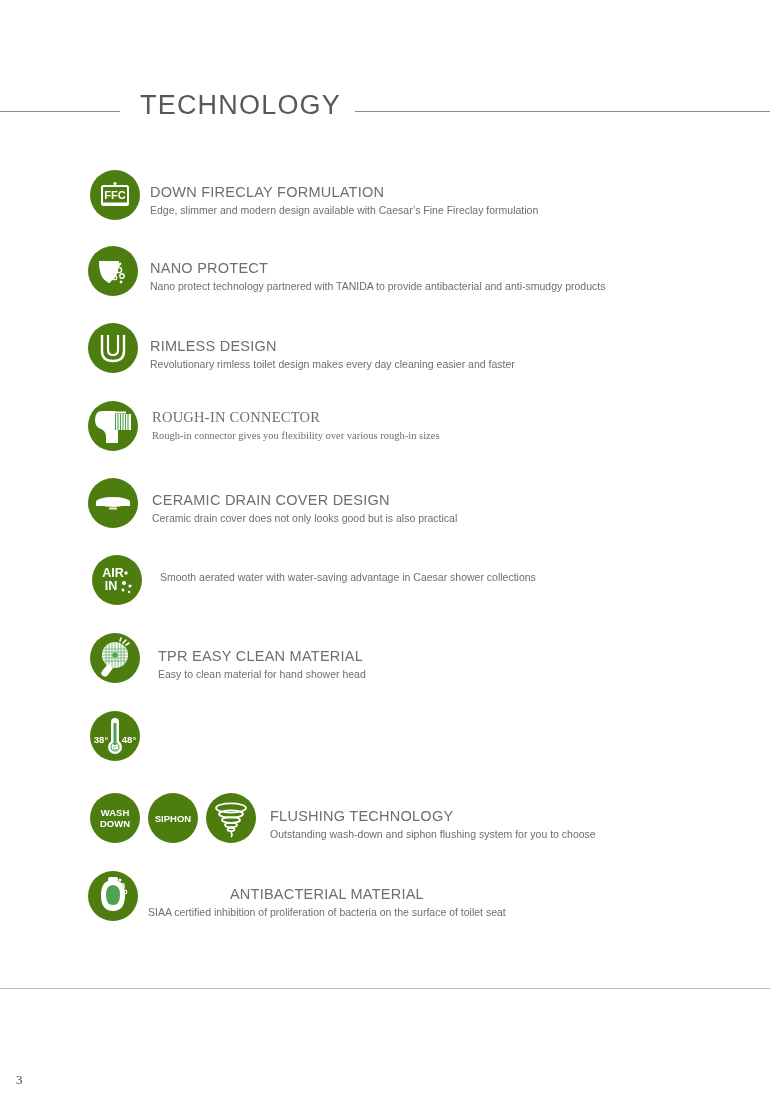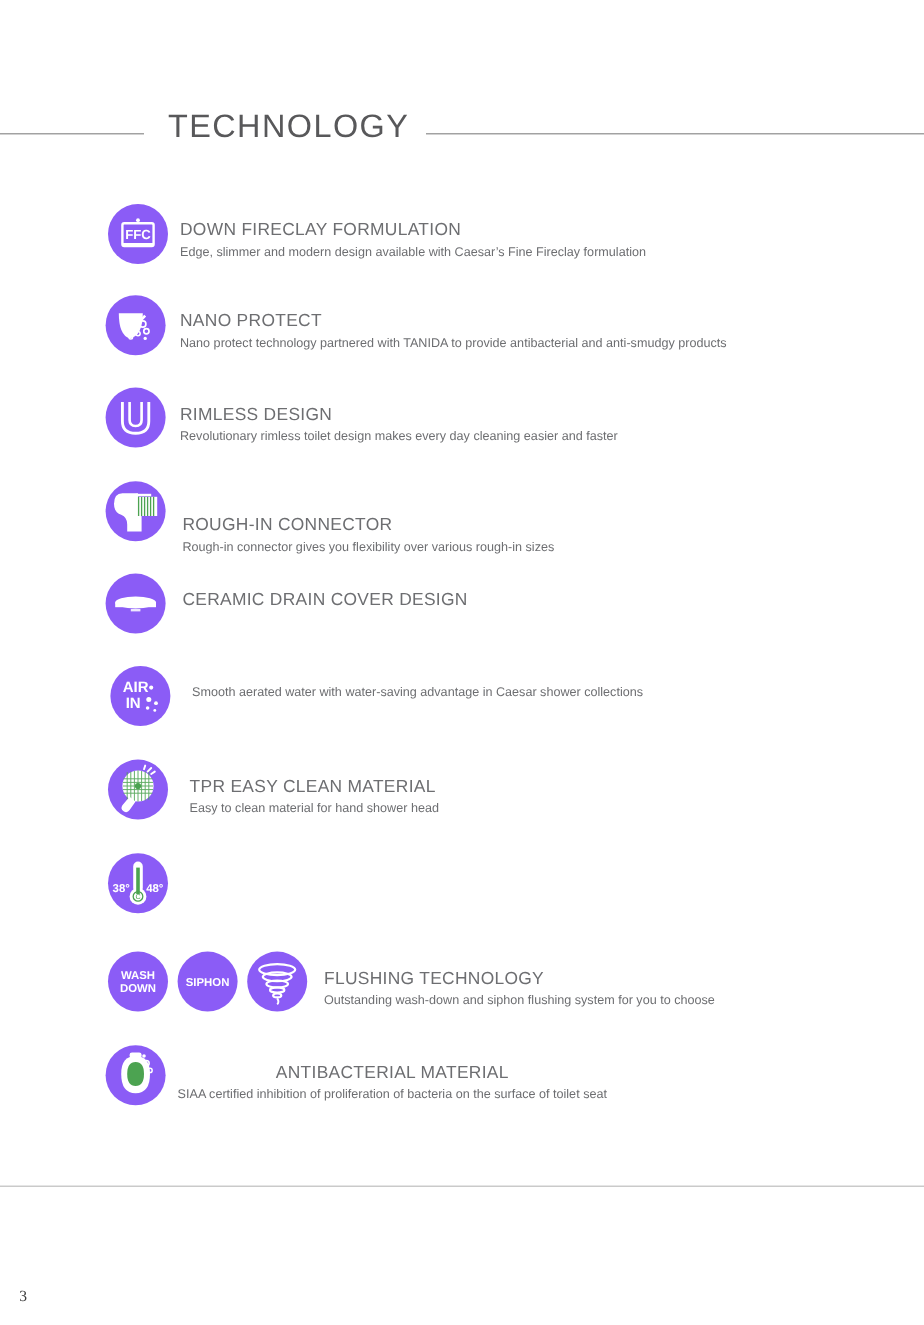--- a/index.html
+++ b/index.html
@@ -62,21 +62,21 @@
     left: 90px;
     top: 0;
     display: flex;
     align-items: center;
     gap: 5px;
   }
   .icon-badge {
     width: 50px;
     height: 50px;
     border-radius: 50%;
-    background: #8b5cf6;
+    background: #4d7c0f;
     position: relative;
     flex: 0 0 auto;
     overflow: hidden;
   }
   .icon-badge svg { display: block; width: 50px; height: 50px; }
 
   .feature-text {
     position: absolute;
     top: 2px;
   }
@@ -197,38 +197,39 @@
             <line x1="30" y1="13" x2="30" y2="29"></line>
             <line x1="32.5" y1="13" x2="32.5" y2="29"></line>
             <line x1="35" y1="13" x2="35" y2="29"></line>
             <line x1="37.5" y1="13" x2="37.5" y2="29"></line>
             <line x1="40" y1="13" x2="40" y2="29"></line>
           </g>
           <rect x="25" y="10.5" width="13" height="2" fill="#fff"></rect>
         </svg>
       </div>
     </div>
-    <div class="feature-text" style="left:152px; top:28px;">
+    <div class="feature-text" style="left:152px; top:7px;font-family:Liberation Serif, serif;">
       <div class="feature-title">ROUGH-IN CONNECTOR</div>
       <div class="feature-desc">Rough-in connector gives you flexibility over various  rough-in sizes</div>
     </div>
   </div>
 
   <div class="feature-row" style="height:77px;">
     <div class="icon-group" style="left:88px;">
       <div class="icon-badge">
         <svg viewBox="0 0 50 50">
           <ellipse cx="25" cy="24" rx="17" ry="5" fill="#fff"></ellipse>
           <rect x="8" y="24" width="34" height="4" fill="#fff"></rect>
           <rect x="21" y="29.5" width="8" height="2" fill="#fff" opacity="0.85"></rect>
         </svg>
       </div>
     </div>
     <div class="feature-text" style="left:152px; top:13px;">
       <div class="feature-title">CERAMIC DRAIN COVER DESIGN</div>
+      <div class="feature-desc">Ceramic drain cover does not only looks good but is  also practical</div>
     </div>
   </div>
 
   <div class="feature-row" style="height:78px;">
     <div class="icon-group" style="left:92px;">
       <div class="icon-badge">
         <svg viewBox="0 0 50 50">
           <text class="ico-txt" x="21" y="22" font-size="12.5" text-anchor="middle">AIR</text>
           <text class="ico-txt" x="19" y="35" font-size="12.5" text-anchor="middle">IN</text>
           <circle cx="34" cy="18" r="1.7" fill="#fff"></circle>

